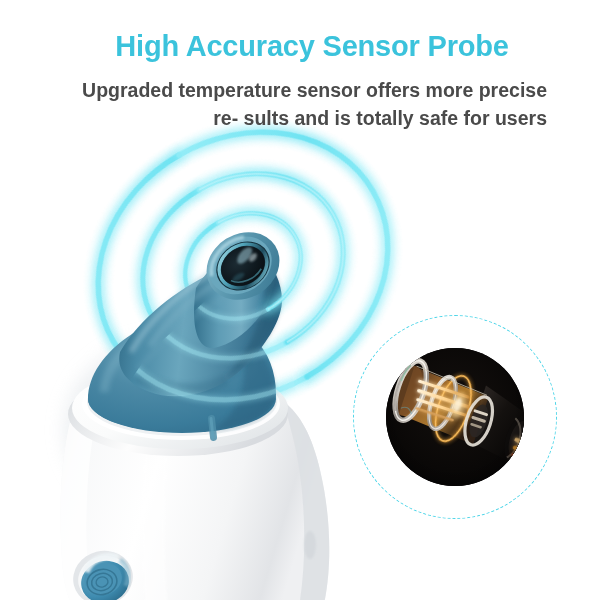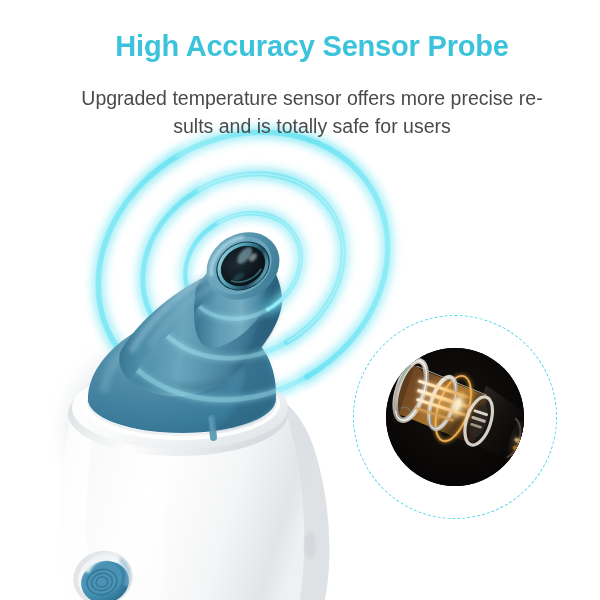--- a/index.html
+++ b/index.html
@@ -28,27 +28,28 @@
   #headline {
     margin: 0;
     padding-top: 31px;
     font-size: 29px;
     font-weight: bold;
     letter-spacing: -0.2px;
     line-height: 1.08;
     color: #3bc3dc;
   }
   #subhead {
-    margin: 12px auto;
+    margin: 4px auto;
     padding-top: 11px;
     width: 470px;
     font-size: 19.5px;
-    font-weight: normal;
+    font-weight: bold;
     line-height: 1.42;
     color: #4a4a4a;
+    text-align: right;
   }
 
   
   #artwork {
     position: absolute;
     left: 0;
     top: 0;
     width: 600px;
     height: 600px;
     z-index: 10;

